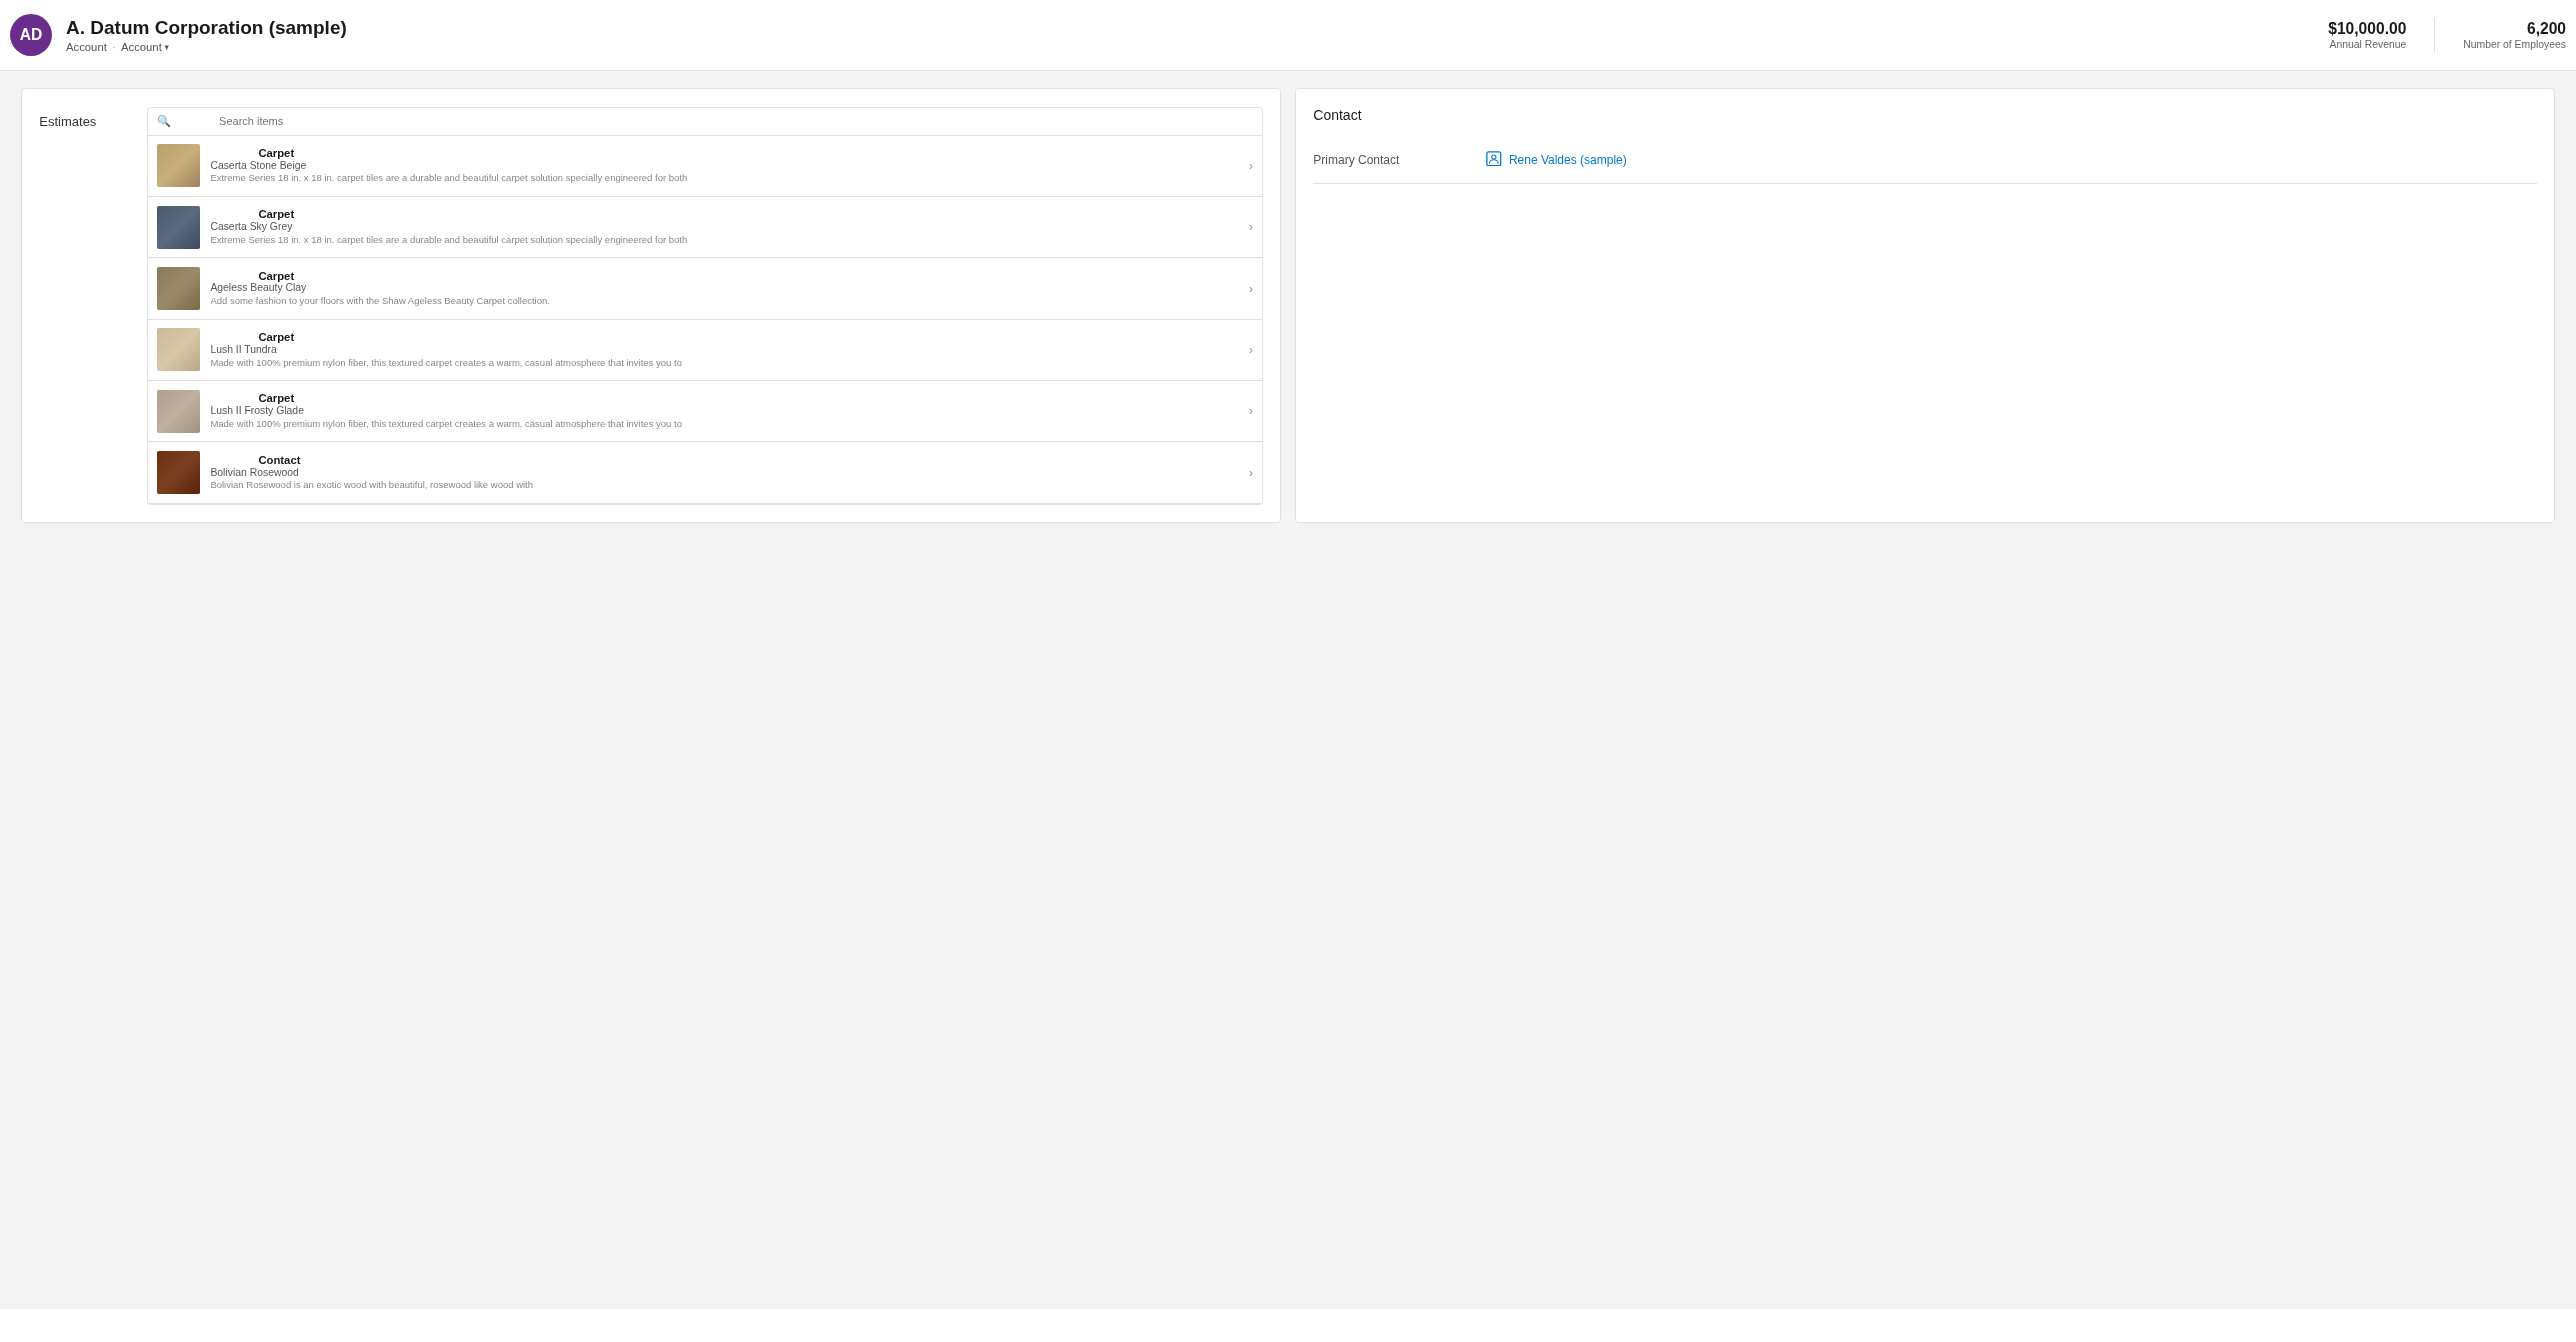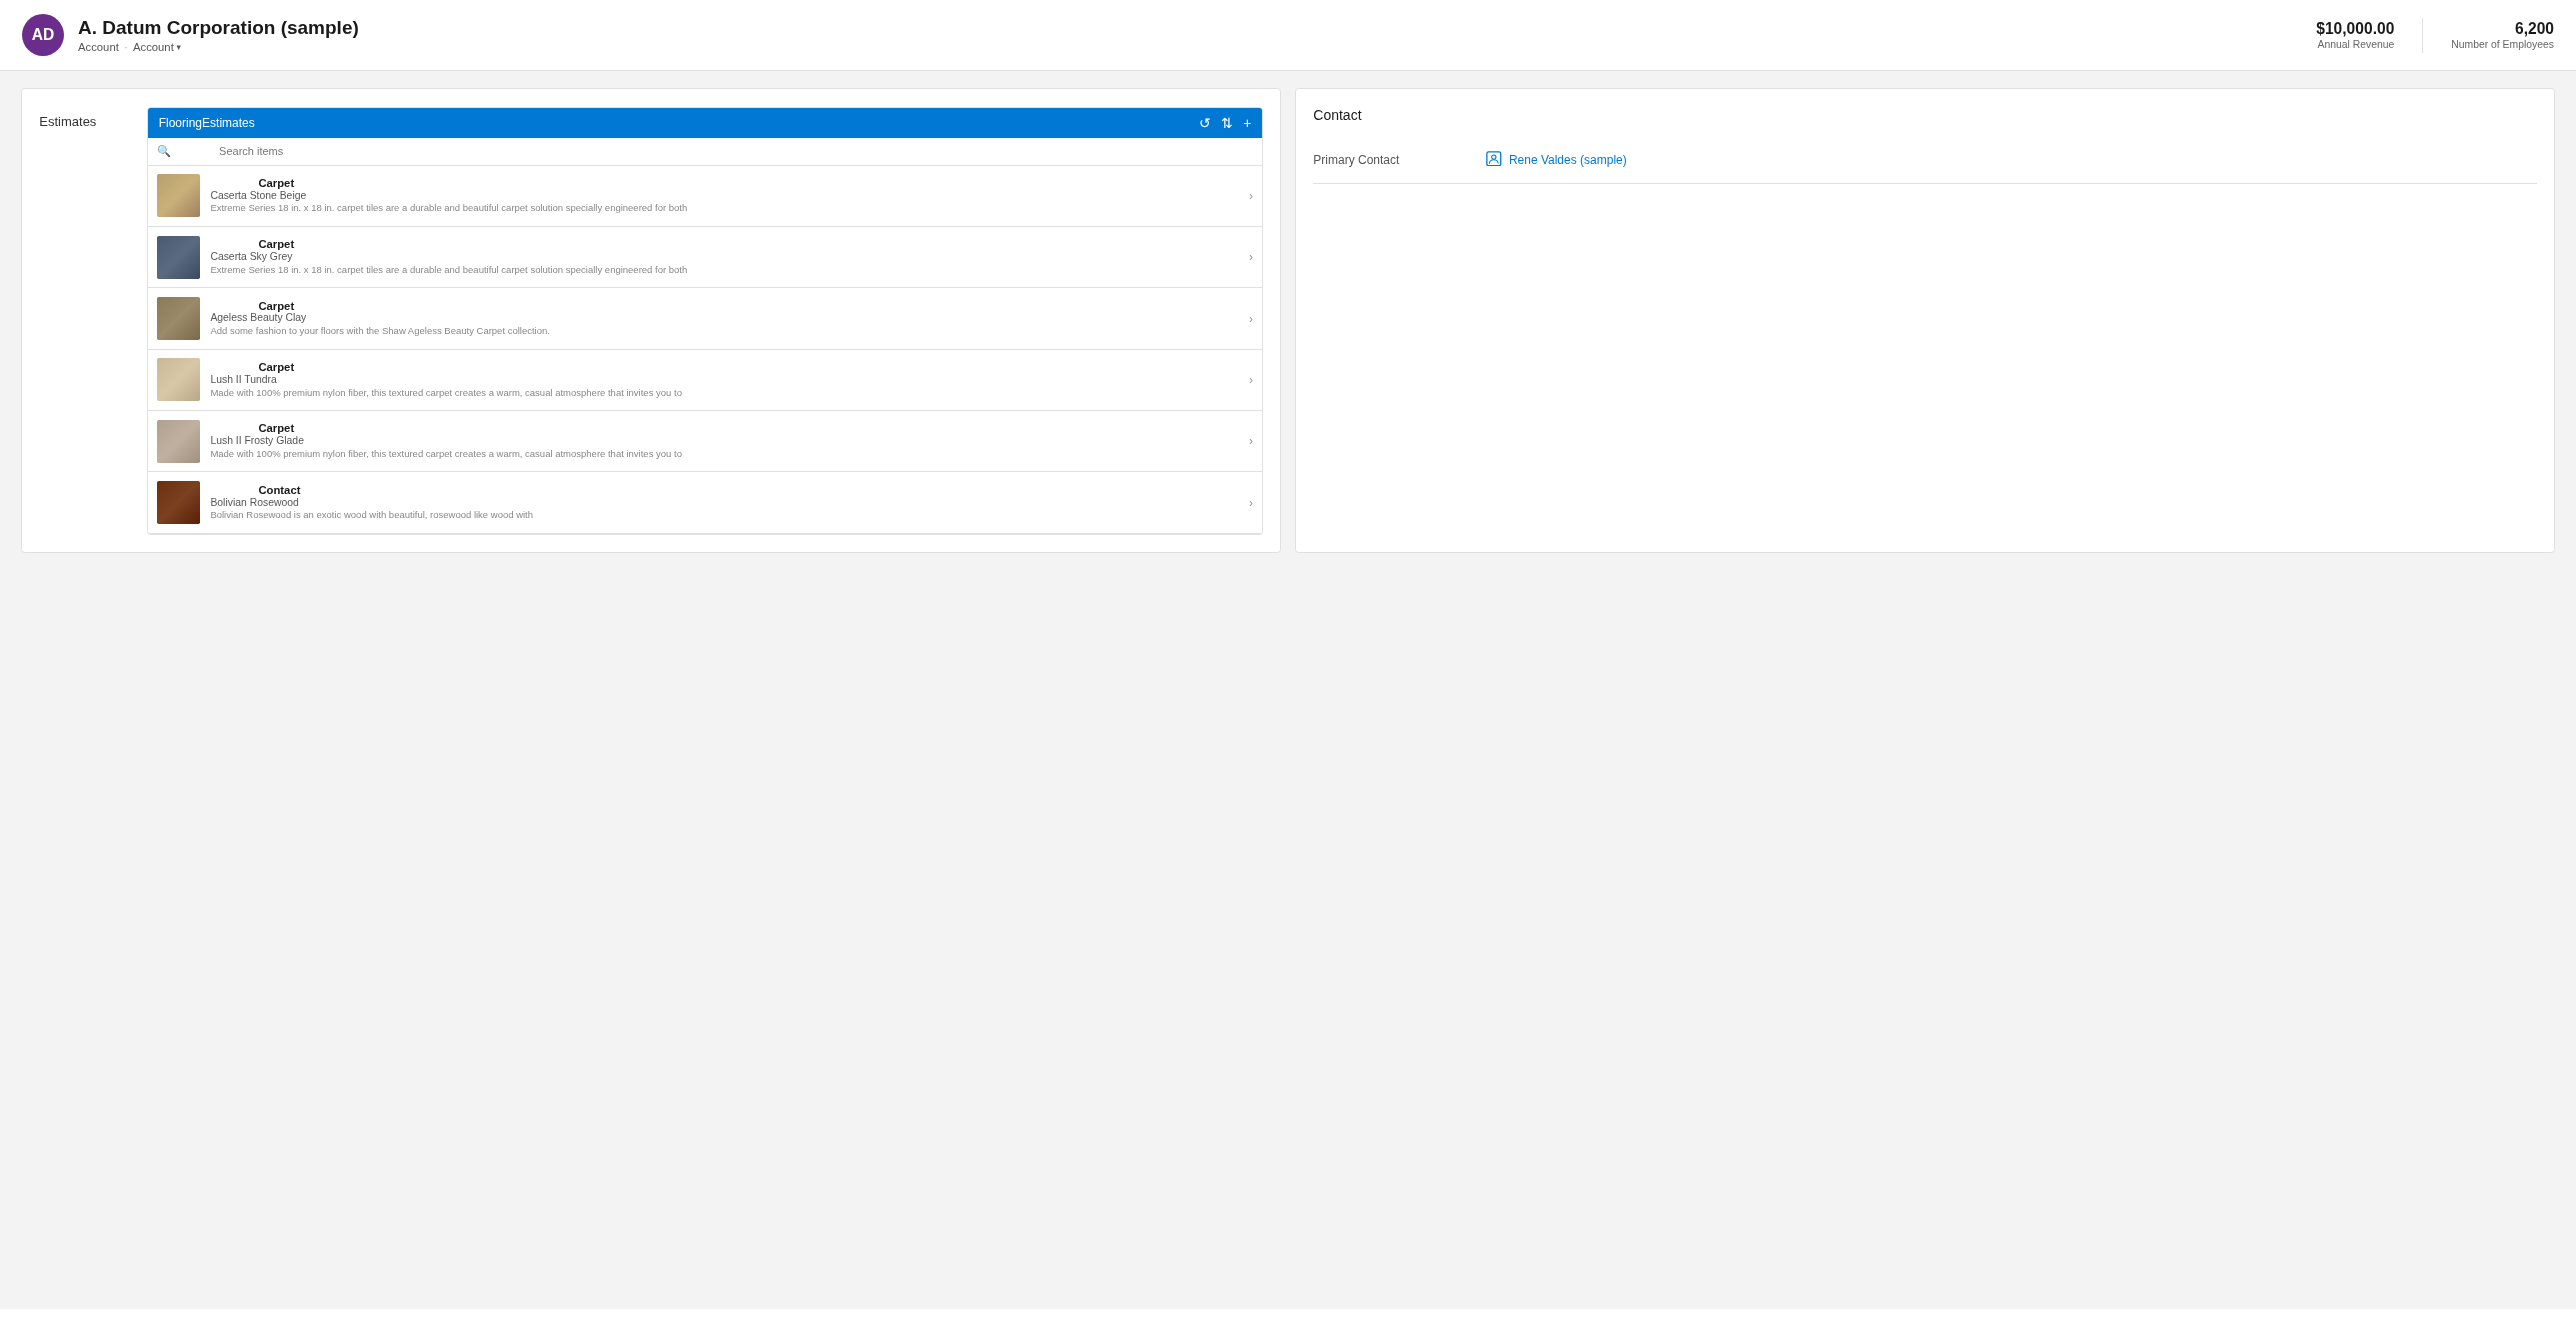--- a/index.html
+++ b/index.html
@@ -1,21 +1,21 @@
 <!DOCTYPE html>
 <html style="font-size:14px"><head>
   <meta charset="utf-8">
   <style>
     * { box-sizing: border-box; margin: 0; padding: 0; }
     body { font-family: 'Segoe UI', Arial, sans-serif; background: #f3f3f3; color: #333; font-size: 12px; }
 
     .app-container { background: #fff; min-height: 100vh; }
 
     
-    .header { display: flex; align-items: center; padding: 14px 22px; border-bottom: 0.9px solid #e0e0e0; background: #fff; }
+    .header { display: flex; align-items: center; padding: 14px 10px; border-bottom: 0.9px solid #e0e0e0; background: #fff; }
     .avatar { width: 42px; height: 42px; border-radius: 50%; background: #6b2d8b; color: #fff; display: flex; align-items: center; justify-content: center; font-size: 15.6px; font-weight: 600; margin-right: 14px; flex-shrink: 0; }
     .header-info { flex: 1; }
     .company-name { font-size: 19px; font-weight: 600; color: #1a1a1a; }
     .breadcrumb { display: flex; align-items: center; gap: 5.2px; margin-top: 1.7px; color: #555; font-size: 11.3px; }
     .breadcrumb-sep { color: #aaa; }
     .breadcrumb-dropdown { display: flex; align-items: center; gap: 2.6px; cursor: pointer; }
     .breadcrumb-dropdown span { color: #555; }
     .chevron-down { font-size: 8.7px; color: #555; }
     .header-stats { display: flex; align-items: center; gap: 28px; }
     .stat-item { text-align: right; }
@@ -110,28 +110,20 @@
 
 
   <div class="main-content">
     <div class="content-grid">
 
       <div class="card">
         <div class="flooring-card">
           <div class="flooring-label">Estimates</div>
           <div class="flooring-widget">
 
-            <div class="widget-header">
-              <span class="widget-title">FlooringEstimates</span>
-              <div class="widget-actions">
-                <button class="widget-action-btn">↺</button>
-                <button class="widget-action-btn">⇅</button>
-                <button class="widget-action-btn">+</button>
-              </div>
-            </div>
 
             <div class="search-container">
               <span class="search-icon">🔍</span>
               <input type="text" class="search-input" placeholder="Search items" style="">
             </div>
 
             <div id="flooring-list">
                 <div class="list-item">
       <div class="item-thumbnail swatch-stone-beige"></div>
       <div class="item-info">

